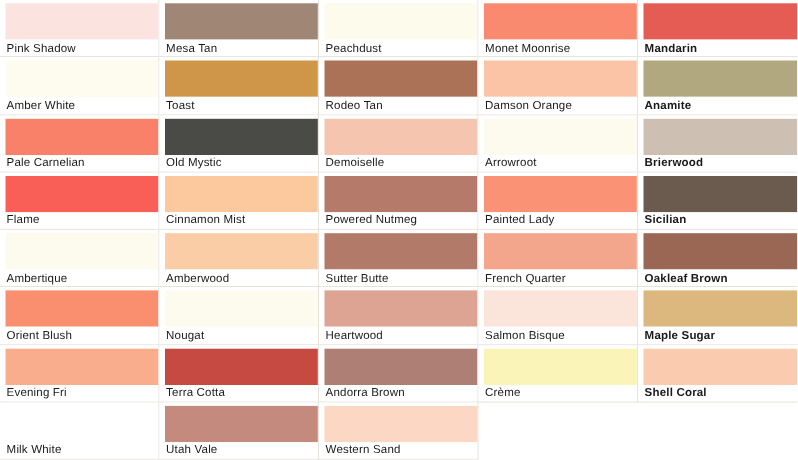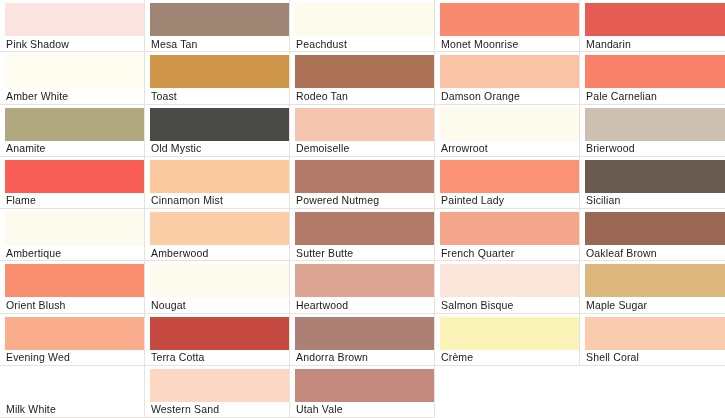--- a/index.html
+++ b/index.html
@@ -28,20 +28,21 @@
     border-bottom: 1px solid #e8e2dc;
     background: #ffffff;
     display: flex;
     flex-direction: column;
     padding-left: 5px;
     padding-top: 3px;
     overflow: hidden;
   }
   .swatch-cell:nth-child(5n) {
     border-right: none;
+    font-weight: bold;
   }
   .swatch-chip {
     height: 33px;
     width: 100%;
     box-sizing: border-box;
     flex: 0 0 auto;
   }
   .swatch-label {
     flex: 1 1 auto;
     display: flex;
@@ -89,28 +90,28 @@
     </div>
     <div class="swatch-cell">
       <div class="swatch-chip" title="#ab7257" style="background: rgb(171, 114, 87);"></div>
       <div class="swatch-label">Rodeo Tan</div>
     </div>
     <div class="swatch-cell">
       <div class="swatch-chip" title="#fcc4a6" style="background: rgb(252, 196, 166);"></div>
       <div class="swatch-label">Damson Orange</div>
     </div>
     <div class="swatch-cell">
+      <div class="swatch-chip" title="#b2a880" style="background: rgb(178, 168, 128);"></div>
+      <div class="swatch-label">Anamite</div>
+    </div>
+    <div class="swatch-cell">
       <div class="swatch-chip" title="#fa8169" style="background: rgb(250, 129, 105);"></div>
       <div class="swatch-label">Pale Carnelian</div>
     </div>
     <div class="swatch-cell">
-      <div class="swatch-chip" title="#b2a880" style="background: rgb(178, 168, 128);"></div>
-      <div class="swatch-label">Anamite</div>
-    </div>
-    <div class="swatch-cell">
       <div class="swatch-chip" title="#4a4a47" style="background: rgb(74, 74, 71);"></div>
       <div class="swatch-label">Old Mystic</div>
     </div>
     <div class="swatch-cell">
       <div class="swatch-chip" title="#f5c5b0" style="background: rgb(245, 197, 176);"></div>
       <div class="swatch-label">Demoiselle</div>
     </div>
     <div class="swatch-cell">
       <div class="swatch-chip" title="#fdfbee" style="background: rgb(253, 251, 238);"></div>
       <div class="swatch-label">Arrowroot</div>
@@ -174,21 +175,21 @@
     <div class="swatch-cell">
       <div class="swatch-chip" title="#fbe4da" style="background: rgb(251, 228, 218);"></div>
       <div class="swatch-label">Salmon Bisque</div>
     </div>
     <div class="swatch-cell">
       <div class="swatch-chip" title="#dcb87f" style="background: rgb(220, 184, 127);"></div>
       <div class="swatch-label">Maple Sugar</div>
     </div>
     <div class="swatch-cell">
       <div class="swatch-chip" title="#f9ad8c" style="background: rgb(249, 173, 140);"></div>
-      <div class="swatch-label">Evening Wed</div>
+      <div class="swatch-label">Evening Fri</div>
     </div>
     <div class="swatch-cell">
       <div class="swatch-chip" title="#c64a41" style="background: rgb(198, 74, 65);"></div>
       <div class="swatch-label">Terra Cotta</div>
     </div>
     <div class="swatch-cell">
       <div class="swatch-chip" title="#ae7f74" style="background: rgb(174, 127, 116);"></div>
       <div class="swatch-label">Andorra Brown</div>
     </div>
     <div class="swatch-cell">
@@ -197,20 +198,20 @@
     </div>
     <div class="swatch-cell">
       <div class="swatch-chip" title="#fbcbb0" style="background: rgb(251, 203, 176);"></div>
       <div class="swatch-label">Shell Coral</div>
     </div>
     <div class="swatch-cell">
       <div class="swatch-chip" title="#ffffff" style="background: rgb(255, 255, 255);"></div>
       <div class="swatch-label">Milk White</div>
     </div>
     <div class="swatch-cell">
+      <div class="swatch-chip" title="#c58a7e" style="background: rgb(197, 138, 126);"></div>
+      <div class="swatch-label">Utah Vale</div>
+    </div>
+    <div class="swatch-cell">
       <div class="swatch-chip" title="#fcd8c4" style="background: rgb(252, 216, 196);"></div>
       <div class="swatch-label">Western Sand</div>
-    </div>
-    <div class="swatch-cell">
-      <div class="swatch-chip" title="#c58a7e" style="background: rgb(197, 138, 126);"></div>
-      <div class="swatch-label">Utah Vale</div>
     </div>
   </div>
 
 </body></html>

